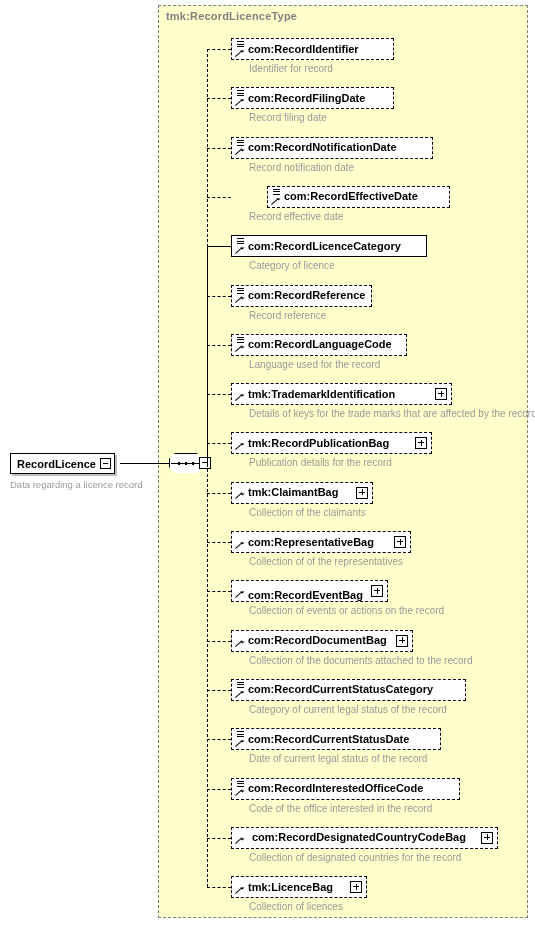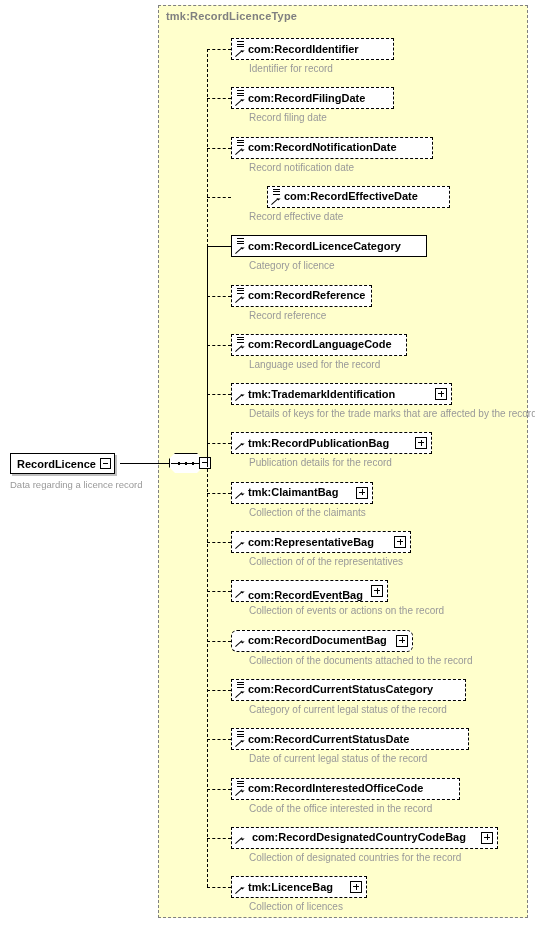--- a/index.html
+++ b/index.html
@@ -314,21 +314,21 @@
           <span class="arrow"></span>
         </span>
         <span class="ename">com:RecordEventBag</span>
         <span class="expand-box" style="right: 4px; top: 4px;"></span>
       </div>
       <div class="edesc">Collection of events or actions on the record</div>
     </div>
     <div class="row" style="top: 640.6px;">
       <div class="branch"></div>
       <div class="ebox-shadow" style="width: 182px;"></div>
-      <div class="ebox" style="width: 182px; position: absolute; border-radius: 6px;">
+      <div class="ebox" style="width: 182px; position: absolute;">
         <span class="eicon noline">
           <span class="arrow"></span>
         </span>
         <span class="ename">com:RecordDocumentBag</span>
         <span class="expand-box" style="right: 4px; top: 4px;"></span>
       </div>
       <div class="edesc">Collection of the documents attached to the record</div>
     </div>
     <div class="row" style="top: 689.9px;">
       <div class="branch"></div>
@@ -338,21 +338,21 @@
           <span class="lines"></span>
           <span class="arrow"></span>
         </span>
         <span class="ename">com:RecordCurrentStatusCategory</span>
       </div>
       <div class="edesc">Category of current legal status of the record</div>
     </div>
     <div class="row" style="top: 739.2px;">
       <div class="branch"></div>
       <div class="ebox-shadow" style="width: 209px;"></div>
-      <div class="ebox" style="width: 238px; align-items: center;">
+      <div class="ebox" style="width: 210px; align-items: center;">
         <span class="eicon">
           <span class="lines"></span>
           <span class="arrow"></span>
         </span>
         <span class="ename">com:RecordCurrentStatusDate</span>
       </div>
       <div class="edesc">Date of current legal status of the record</div>
     </div>
     <div class="row" style="top: 788.5px;">
       <div class="branch"></div>

